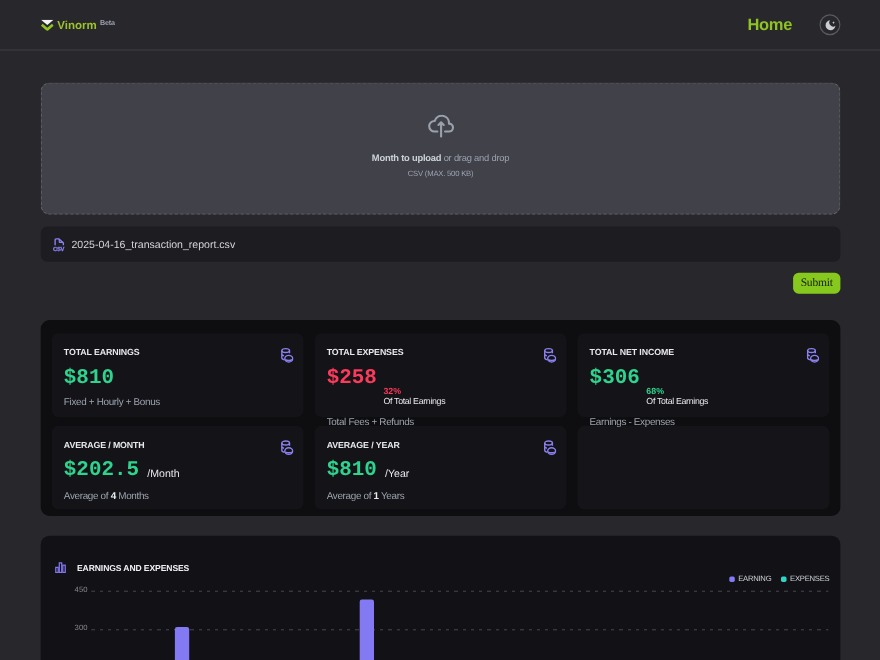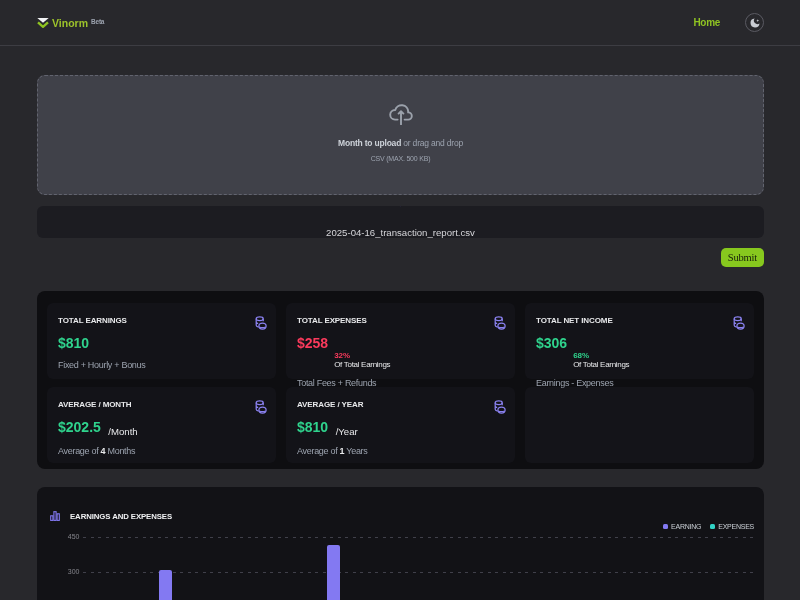--- a/index.html
+++ b/index.html
@@ -12,21 +12,21 @@
 nav {
   height:46px;
   display:flex; align-items:center; justify-content:space-between;
   padding:0 36px 0 37px;
   border-bottom:1px solid #3d3d43;
 }
 .brand { display:flex; align-items:flex-start; gap:3px; }
 .brand-name { color:#9dc32b; font-weight:bold; font-size:10.5px; }
 .beta { color:#9ca3af; font-size:6.5px; font-weight:bold; letter-spacing:-0.2px; position:relative; top:1.5px;}
 .nav-right { display:flex; align-items:center; gap:25px; }
-.home { color:#8fc322; font-weight:bold; font-size:10px; letter-spacing:-0.3px; }
+.home { color:#8fc322; font-weight:bold; font-size:15px; letter-spacing:-0.3px; }
 .theme-btn {
   width:19px; height:19px; border-radius:50%;
   border:1px solid #5a5a62;
   display:flex; align-items:center; justify-content:center;
 }
 main { padding:29px 36px 0 37px; }
 .dropzone {
   height:120px;
   background:#404149;
   border:1px dashed #62646f;
@@ -36,22 +36,21 @@
 .dz-line1 { font-size:8.5px; letter-spacing:-0.2px; color:#9ca3af; margin-top:13px; }
 .dz-line1 b { color:#cdd2d9; }
 .dz-line2 { font-size:7px; letter-spacing:-0.2px; color:#9ca3af; margin-top:7px; margin-bottom:4px; }
 .filerow {
   margin-top:11px;
   height:32px;
   background:#1c1c21;
   border-radius:6px;
   display:flex; align-items:center;
   padding:0 11px;
-  gap:20px;
-  flex-direction:column;
+  gap:6px;
 }
 .filename { font-size:9.6px; color:#d6d6da; }
 .submitrow { margin-top:9px; text-align:right; }
 .submit {
   display:inline-block;
   background:#87c81e;
   color:#17210a;
   font-size:10.5px; letter-spacing:-0.2px;
   padding:4px 7px;
   border-radius:5px;
@@ -75,21 +74,21 @@
   height:76px;
   padding:14px 11px 0;
   position:relative;
 }
 .card-title {
   font-size:8px; font-weight:bold; letter-spacing:-0.1px; line-height:8px;
   color:#e8e9eb;
 }
 .card-icon { position:absolute; top:13px; right:9px; }
 .card-val-row { display:flex; align-items:flex-start; gap:6px; margin-top:11px; }
-.card-val { font-size:14px; font-weight:bold; line-height:15px; }
+.card-val { font-size:19px; font-weight:bold; line-height:15px;font-family:Liberation Mono, monospace; }
 .green { color:#2fd38d; }
 .red { color:#fb3a5c; }
 .val-side { display:flex; flex-direction:column; margin-top:16px; }
 .val-side .pct { font-size:8px; font-weight:bold; line-height:8px; }
 .val-side .pct-sub { font-size:8px; letter-spacing:-0.3px; color:#e8e9eb; line-height:9px; margin-top:0px; }
 .val-unit { font-size:9.6px; color:#e8e9eb; margin-top:5.5px; margin-left:1.5px; }
 .card-sub { font-size:9px; letter-spacing:-0.3px; color:#9ca3af; margin-top:9px; }
 .card-sub b { color:#e8e9eb; }
 .chart-panel {
   background:#121216;

